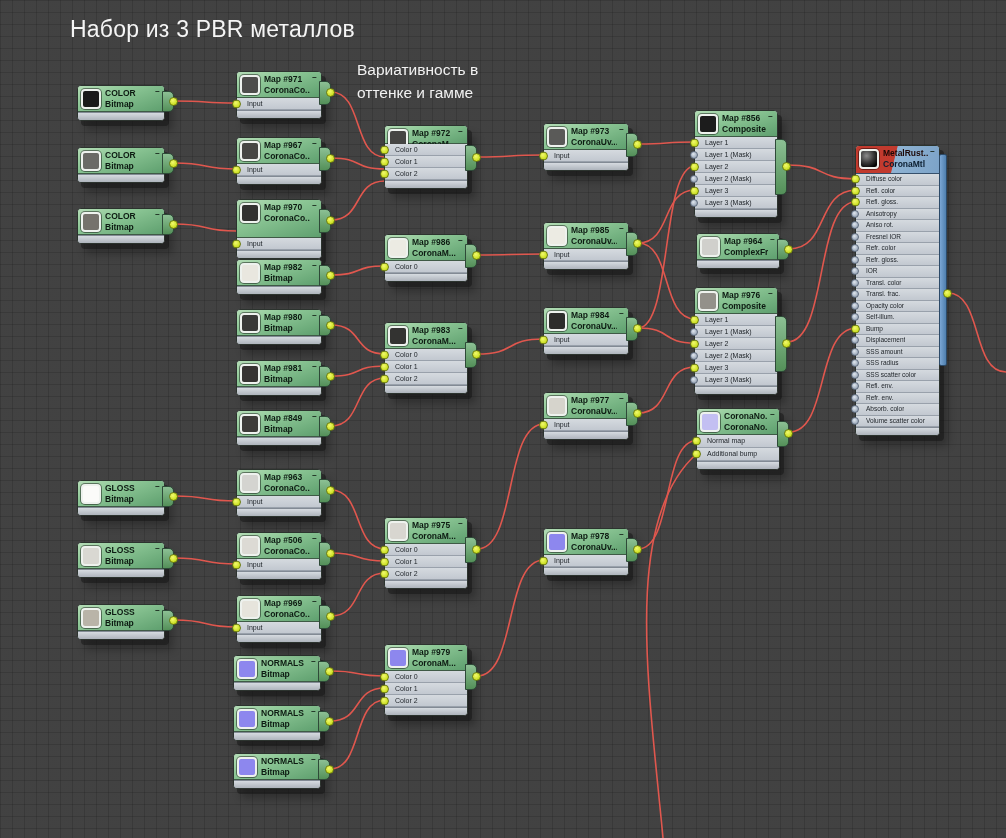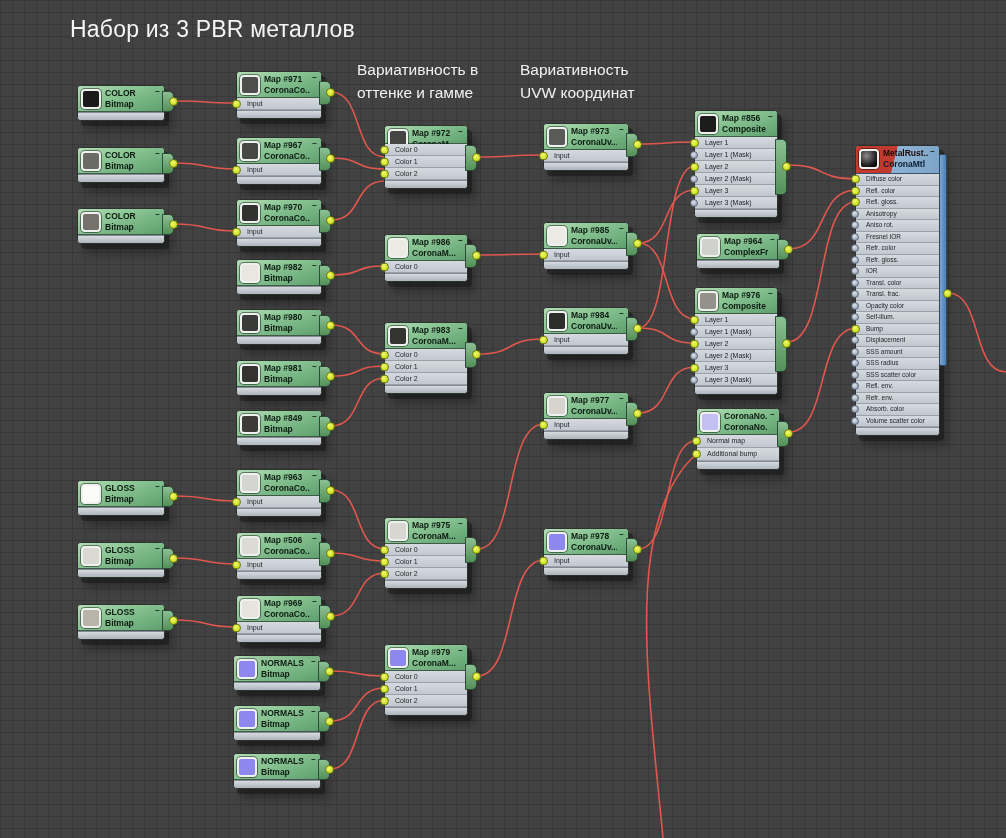--- a/index.html
+++ b/index.html
@@ -123,24 +123,20 @@
       <path d="M789,249 C829.2,249 815.8,190.25 856,190.25" fill="none" stroke="#e0574e" stroke-width="1.6"></path>
       <path d="M787,342 C828.4,342 814.6,201.75 856,201.75" fill="none" stroke="#e0574e" stroke-width="1.6"></path>
       <path d="M789,432 C829.2,432 815.8,328.25 856,328.25" fill="none" stroke="#e0574e" stroke-width="1.6"></path>
       <path d="M948,293 C982.8,293 971.2,372 1006,372" fill="none" stroke="#e0574e" stroke-width="1.6"></path>
     </svg>
   <div class="heading">Набор из 3 PBR металлов</div>
   <div class="biglabel" id="label-tint">
     <div>Вариативность в</div>
     <div>оттенке и гамме</div>
   </div>
-  <div class="biglabel" id="label-uvw">
-    <div>Вариативность</div>
-    <div>UVW координат</div>
-  </div>
 <div class="node bitmap" style="left: 77px; top: 85px; width: 88px;">
       <div class="hdr" style="height:26px">
         <span class="thumb" style="background: rgb(26, 26, 26);"></span>
         <span class="titles">
           <span class="t1">COLOR</span>
           <span class="t2">Bitmap</span>
         </span>
         <span class="collapse">−</span>
       </div>
       <div class="ftr"></div>
@@ -290,21 +286,21 @@
       <div class="row" style="height:12px">
         <span class="socket in on"></span>
         <span class="lbl">Input</span>
       </div>
       <div class="ftr"></div>
       <div class="tab" style="top:9px;height:24px">
         <span class="socket out on"></span>
       </div>
     </div>
     <div class="node single" style="left: 236px; top: 199px; width: 86px;">
-      <div class="hdr" style="height:26px">
+      <div class="hdr" style="height:38px">
         <span class="thumb" style="background: rgb(49, 49, 47);"></span>
         <span class="titles">
           <span class="t1">Map #970</span>
           <span class="t2">CoronaCo...</span>
         </span>
         <span class="collapse">−</span>
       </div>
       <div class="row" style="height:12px">
         <span class="socket in on"></span>
         <span class="lbl">Input</span>

